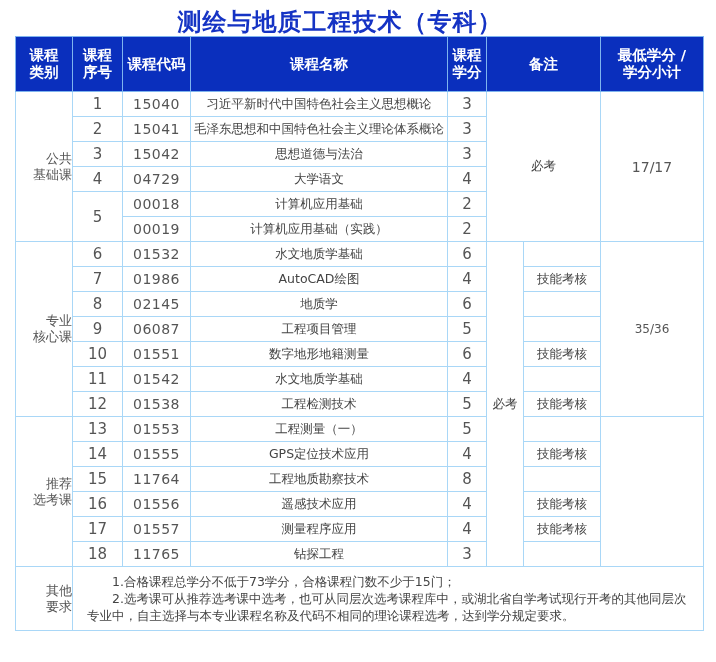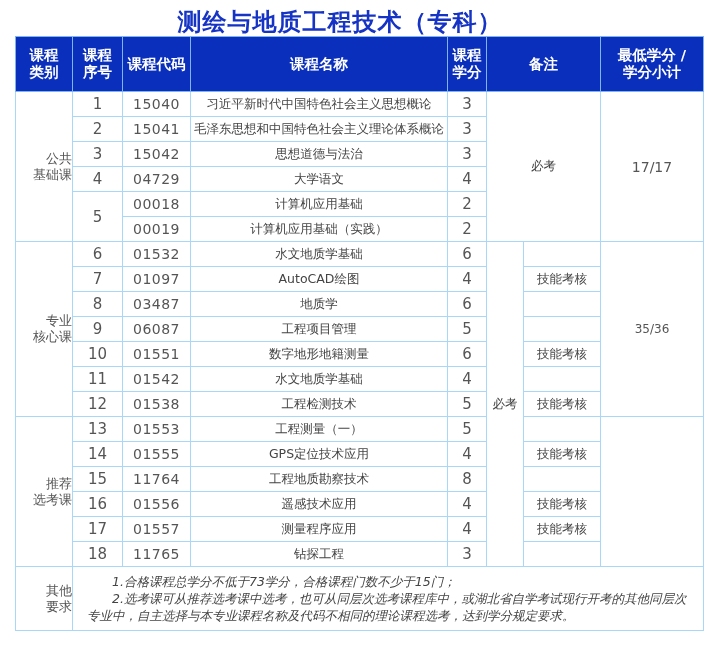--- a/index.html
+++ b/index.html
@@ -10,21 +10,21 @@
   table { position:absolute; left:15px; top:36px; border-collapse:collapse;
           table-layout:fixed; width:688px; }
   td, th { border:1.5px solid #a9d7f7; text-align:center; vertical-align:middle;
            font-size:12.5px; color:#444; padding:0; }
   th { background:#0a2fbd; color:#ffffff; font-weight:bold; font-size:14.5px;
        line-height:17px; height:54px; border:1.5px solid #7fb4ee; }
   tr.r td { height:24px; }
   td.num { font-size:15px; color:#555; }
   td.code { font-size:14px; color:#555; letter-spacing:0.5px; }
   td.cat { font-size:13px; line-height:16px; color:#555;text-align:right; }
-  td.notes { text-align:left; font-size:12.5px; line-height:17px; padding:6px 8px 6px 14px; color:#444;font-style:italic; }
+  td.notes { text-align:left; font-size:12.5px; line-height:17px; padding:6px 8px 6px 14px; color:#444; }
   .ind { text-indent:2em; display:block; }
 </style>
 </head>
 <body>
 
 <div class="title">测绘与地质工程技术（专科）</div>
 
 <table>
   <colgroup>
     <col style="width:57px">
@@ -93,28 +93,28 @@
       <td class="num">6</td>
       <td class="code">01532</td>
       <td>水文地质学基础</td>
       <td class="num">6</td>
       <td rowspan="13">必考</td>
       <td></td>
       <td rowspan="7" class="num" style="font-size:12px">35/36</td>
     </tr>
     <tr class="r">
       <td class="num">7</td>
-      <td class="code">01097</td>
+      <td class="code">01986</td>
       <td>AutoCAD绘图</td>
       <td class="num">4</td>
       <td>技能考核</td>
     </tr>
     <tr class="r">
       <td class="num">8</td>
-      <td class="code">03487</td>
+      <td class="code">02145</td>
       <td>地质学</td>
       <td class="num">6</td>
       <td></td>
     </tr>
     <tr class="r">
       <td class="num">9</td>
       <td class="code">06087</td>
       <td>工程项目管理</td>
       <td class="num">5</td>
       <td></td>

